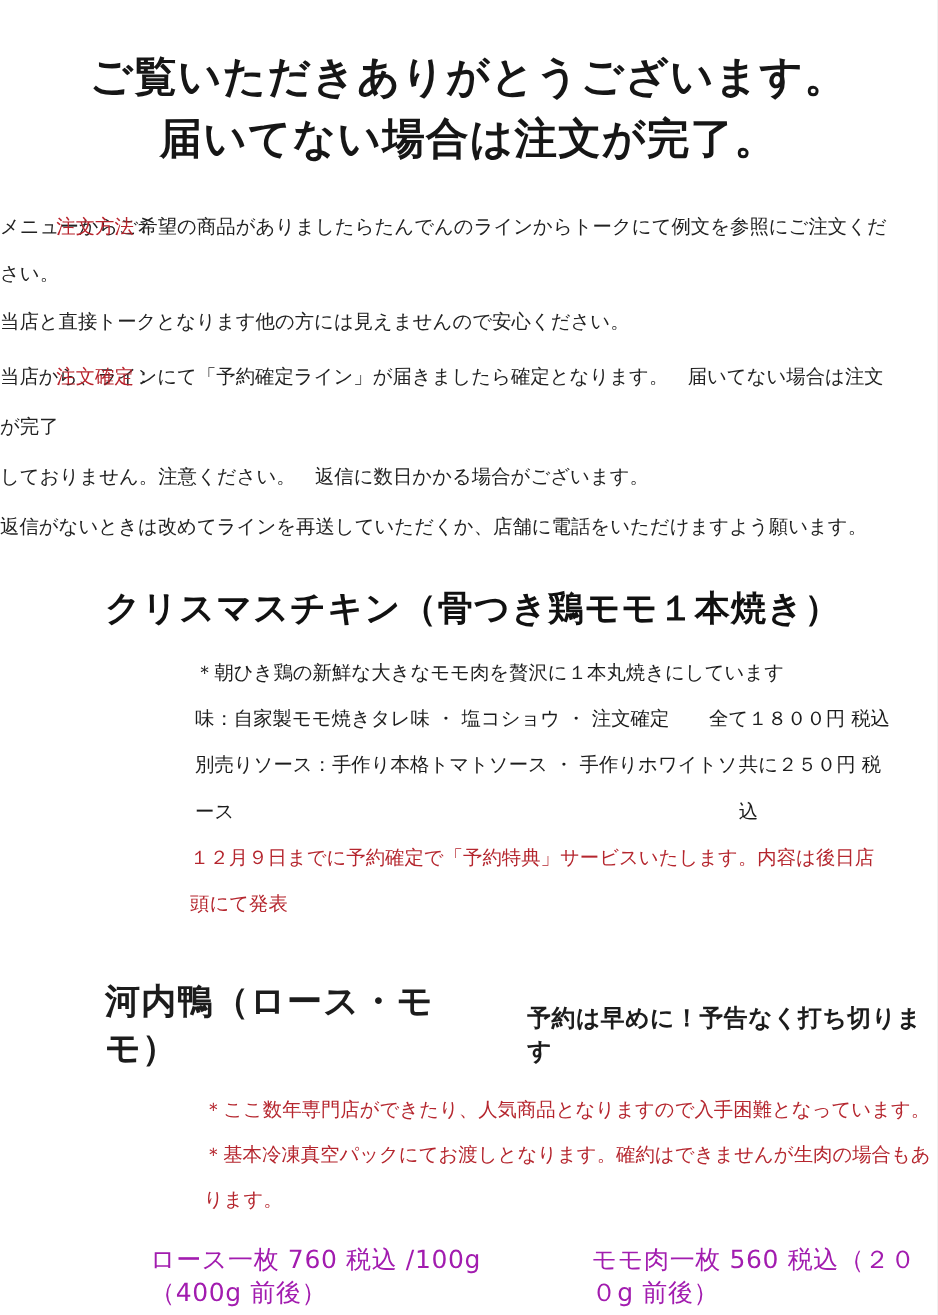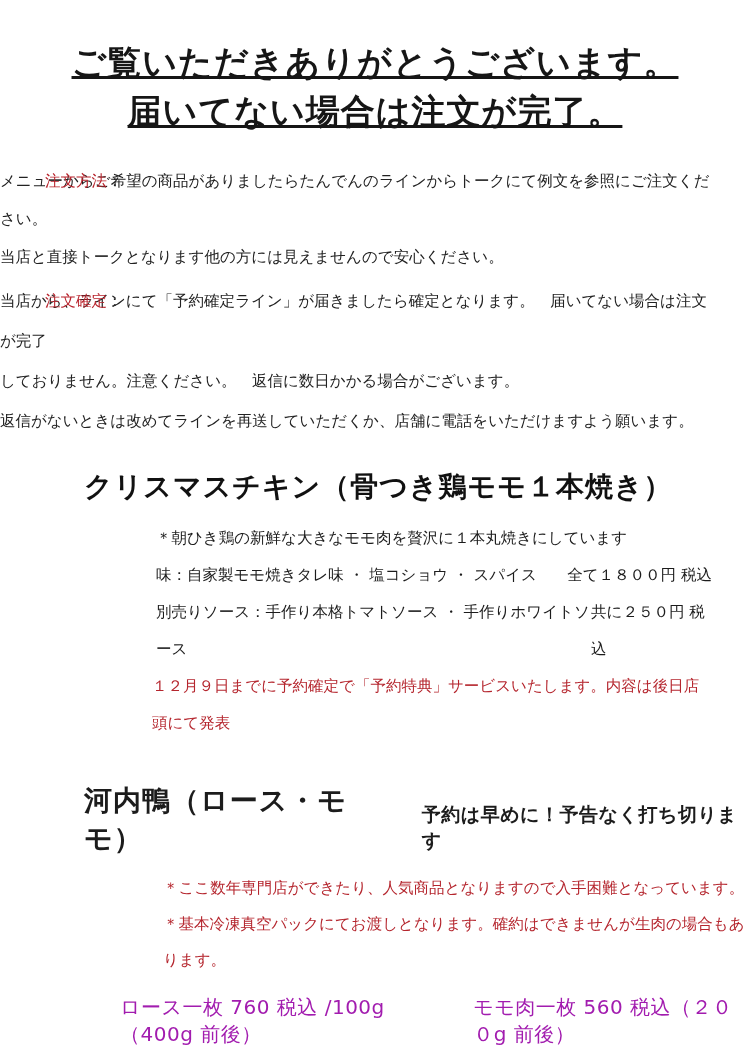--- a/index.html
+++ b/index.html
@@ -3,21 +3,21 @@
 <meta charset="utf-8">
 <style>
   html,body{margin:0;padding:0;background:#e8e8e8;}
   .page{
     width:750px;height:1052px;margin:0 auto;background:#ffffff;
     font-family:"DejaVu Sans","Liberation Sans",sans-serif;
     color:#1c1c1c;overflow:hidden;box-sizing:border-box;position:relative;
   }
   
   .title{margin-top:38px;text-align:center;font-size:34px;font-weight:600;
-         line-height:49px;letter-spacing:1px;color:#161616;text-decoration:underline;}
+         line-height:49px;letter-spacing:1px;color:#161616;}
   
   .notice{position:relative;padding-right:28px;
           font-size:15.5px;line-height:38px;color:#222;}
   .notice-label-wrap{position:absolute;left:45px;top:0;white-space:nowrap;}
   .notice-label{color:#b8232c;}
   .notice-colon{color:#222;}
   .notice-method{margin-top:26px;}
   .notice-confirm{margin-top:5px;line-height:40px;}
   
   .sec-heading{margin:0 0 0 84px;font-size:28px;font-weight:800;
@@ -59,21 +59,21 @@
     </span>
     <div>当店から、ラインにて「予約確定ライン」が届きましたら確定となります。　届いてない場合は注文が完了</div>
     <div>しておりません。注意ください。　返信に数日かかる場合がございます。</div>
     <div>返信がないときは改めてラインを再送していただくか、店舗に電話をいただけますよう願います。</div>
   </div>
 
   <h1 class="sec-heading chicken-heading">クリスマスチキン（骨つき鶏モモ１本焼き）</h1>
   <div class="chicken-body">
     <div>＊朝ひき鶏の新鮮な大きなモモ肉を贅沢に１本丸焼きにしています</div>
     <div class="row-split">
-      <span>味：自家製モモ焼きタレ味 ・ 塩コショウ ・ スパイス</span>
+      <span>味：自家製モモ焼きタレ味 ・ 塩コショウ ・ 注文確定</span>
       <span>全て１８００円 税込</span>
     </div>
     <div class="row-split">
       <span>別売りソース：手作り本格トマトソース ・ 手作りホワイトソース</span>
       <span>共に２５０円 税込</span>
     </div>
     <div class="red chicken-promo">１２月９日までに予約確定で「予約特典」サービスいたします。内容は後日店頭にて発表</div>
   </div>
 
   <div class="duck-heading-row">

